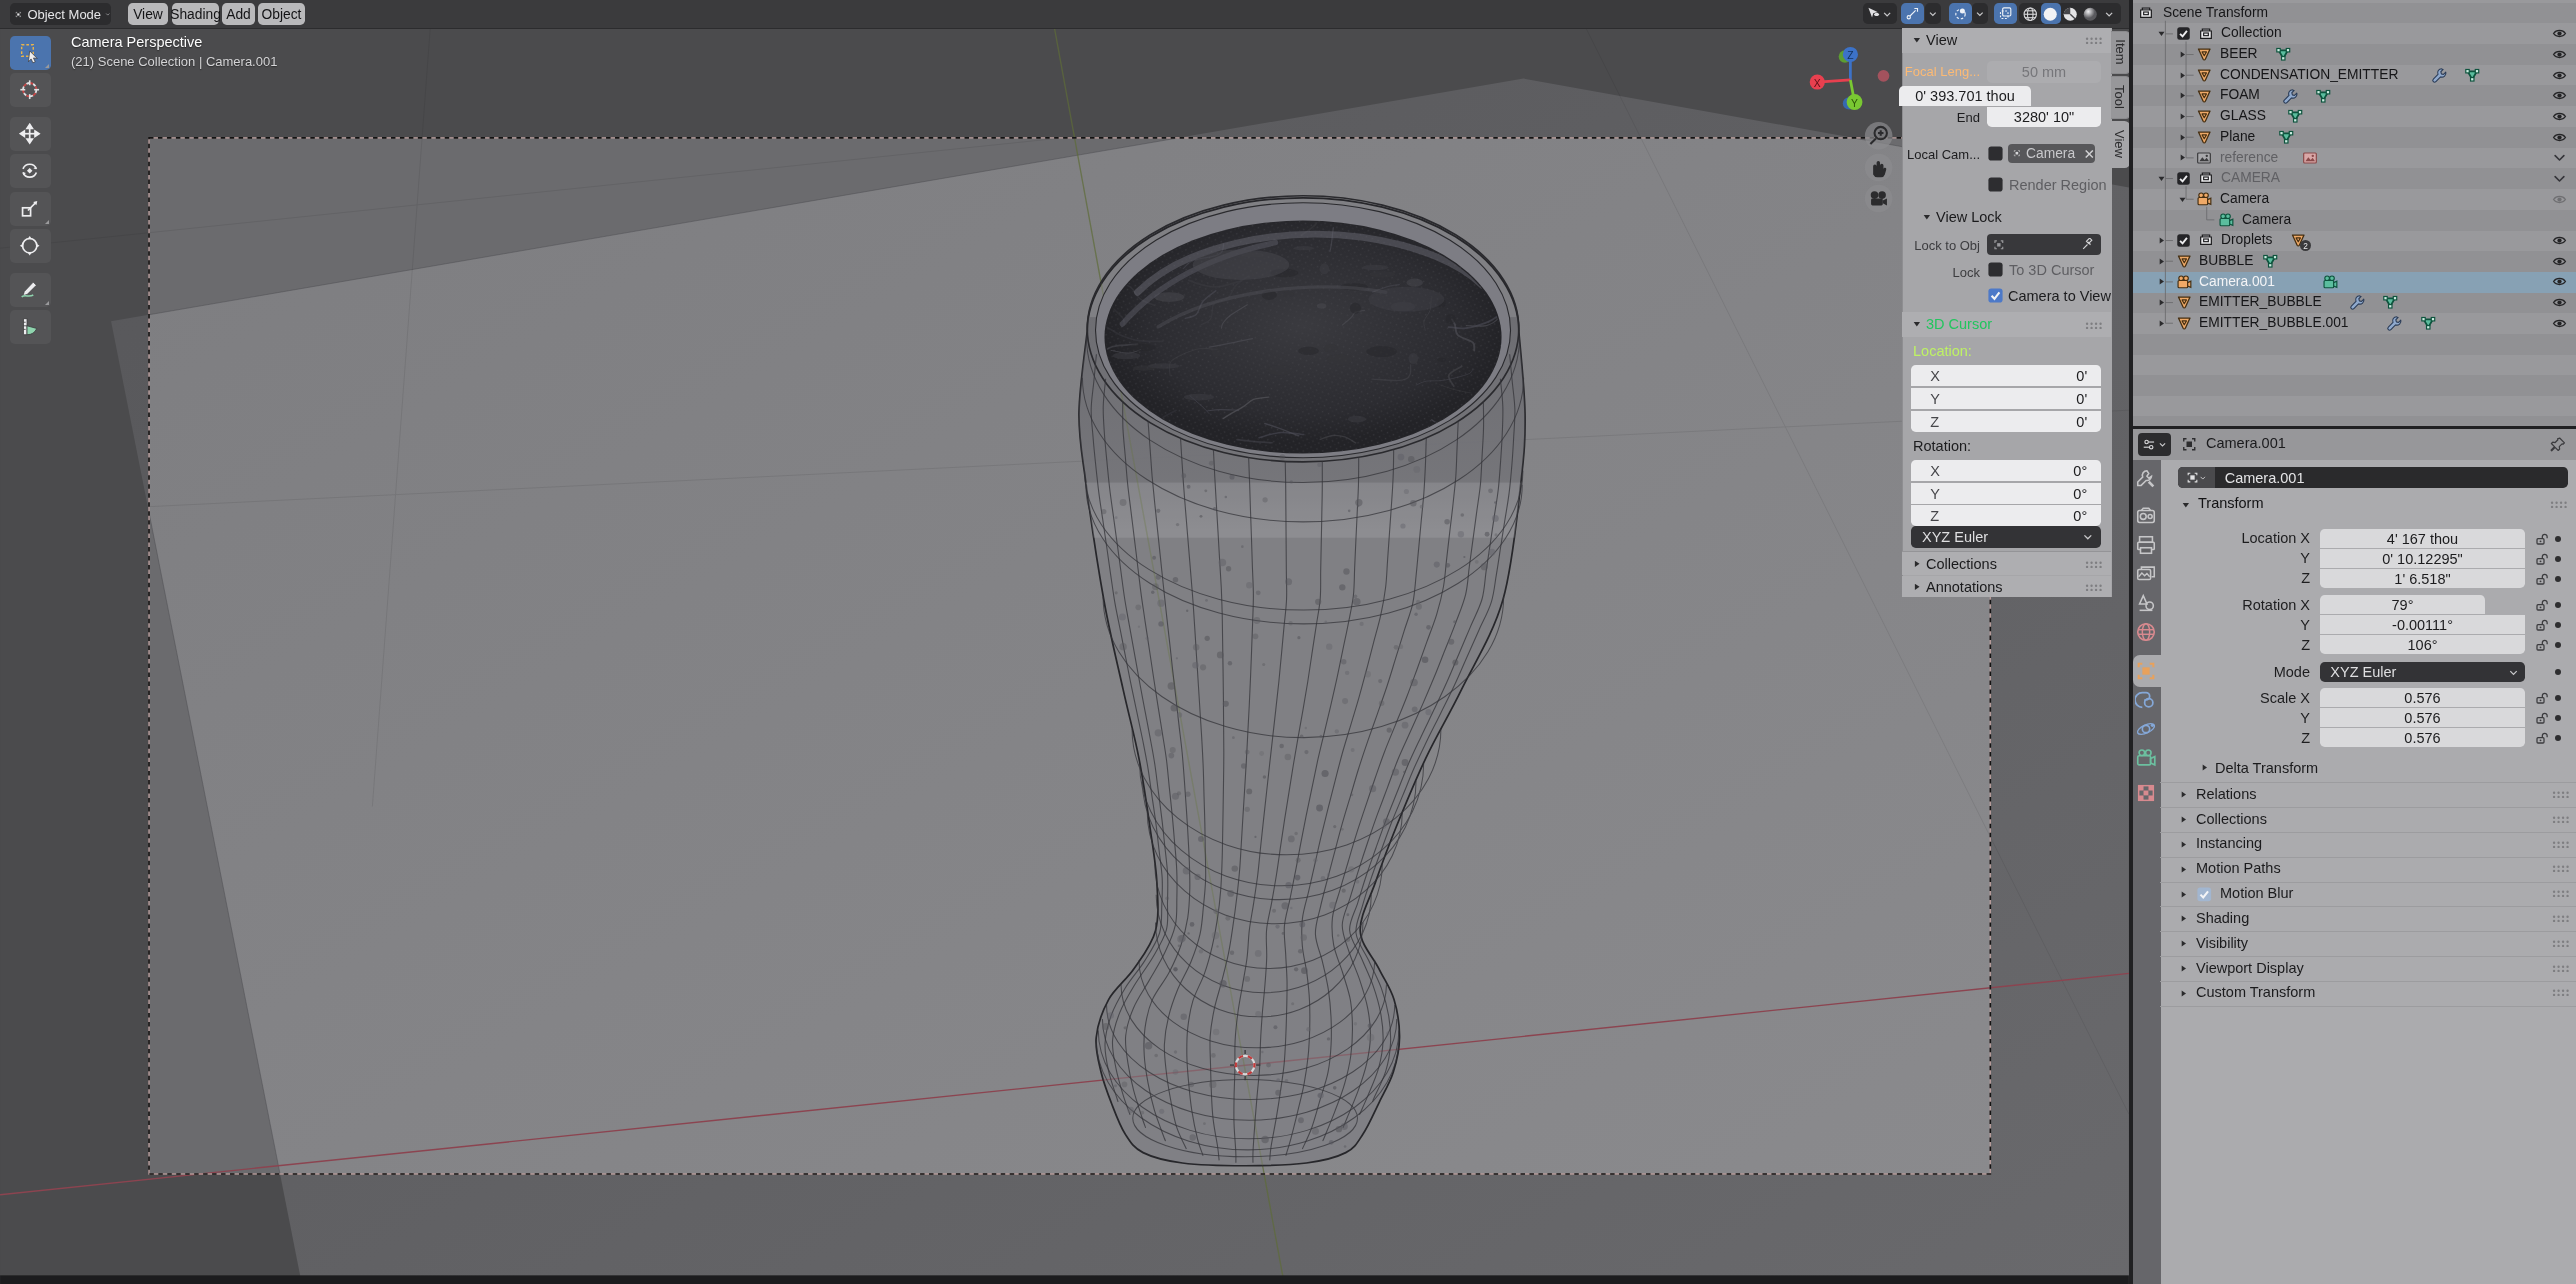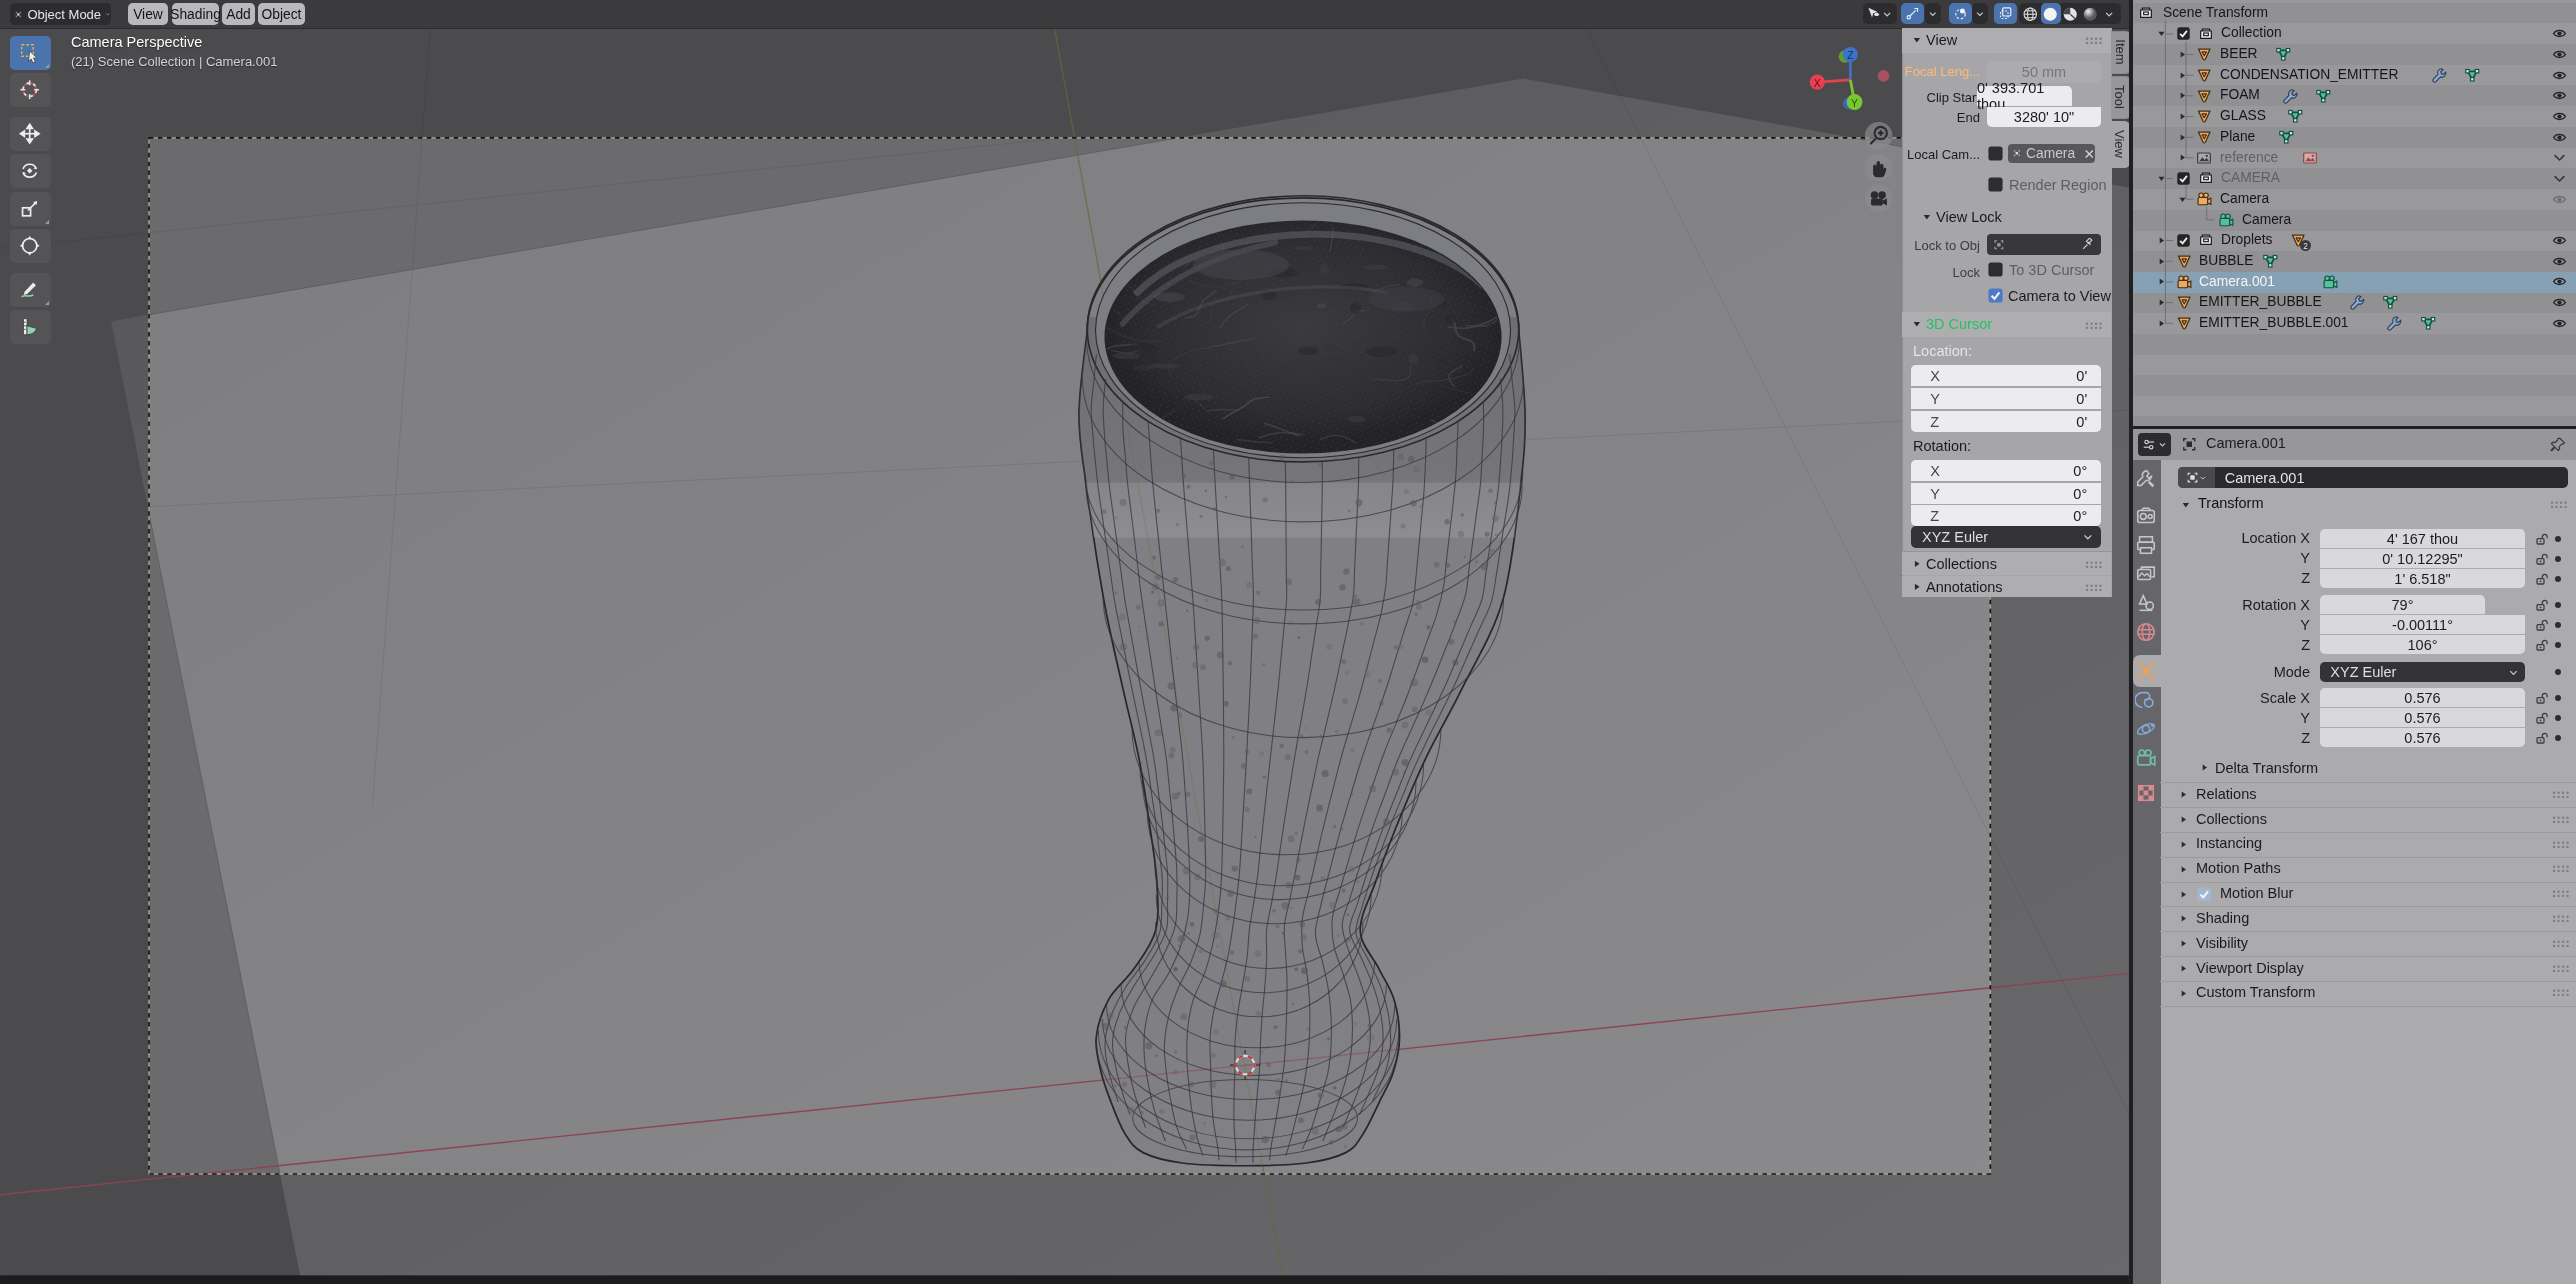--- a/index.html
+++ b/index.html
@@ -744,21 +744,21 @@
 <svg class="ic" style="left:1911px;top:34px" width="11.7" height="11.7" viewBox="0 0 17 17">
       <use href="#i-trid"></use>
     </svg>
     <div class="abs" style="left:1926px;top:30px;height:20.7px;display:flex;align-items:center;font-size:14.5px;color:#1a1a1c">View</div>
     <svg class="ic" style="left:2085px;top:36px" width="18" height="9.7" viewBox="0 0 26 14">
       <use href="#i-grip"></use>
     </svg>
 <div class="lbl" style="font-size:13px;left:1835px;top:62px;width:145px;color:#fdba74">Focal Leng...</div>
 <div class="fld" style="left:1987px;top:61px;width:114px;height:22px;background:#acacaf;color:#76767a">50 mm</div>
 <div class="lbl" style="font-size:13px;left:1835px;top:88px;width:145px">Clip Start</div>
-<div class="fld" style="left:1977px;top:86px;width:95px;height:20px;border-radius:4.8px 4.8px 0 0">0' 393.701 thou</div>
+<div class="fld" style="left:1899px;top:86px;width:132px;height:20px;border-radius:4.8px 4.8px 0 0">0' 393.701 thou</div>
 <div class="lbl" style="font-size:13px;left:1835px;top:108px;width:145px">End</div>
 <div class="fld" style="left:1987px;top:107px;width:114px;height:20px;border-radius:0 0 4.8px 4.8px">3280' 10"</div>
 <div class="lbl" style="font-size:13px;left:1835px;top:145px;width:145px">Local Cam...</div>
 <svg class="ic" style="left:1987px;top:145px" width="17" height="17" viewBox="0 0 25 25">
       <use href="#i-cboff"></use>
     </svg>
 <div class="abs" style="left:2008px;top:144px;width:87px;height:19.3px;background:#57575a;border-radius:4.1px;display:flex;align-items:center">
 <svg style="margin-left:4.8px" width="12.4" height="12.4" viewBox="0 0 24 24">
         <path d="M4,8 V4 h4 M16,4 h4 v4 M20,16 v4 h-4 M8,20 H4 v-4" fill="none" stroke="#d8d8da" stroke-width="2"></path>
         <rect x="8" y="8" width="8" height="8" fill="#d8d8da"></rect>
@@ -795,21 +795,21 @@
 <div class="abs" style="left:2008px;top:287px;height:18px;display:flex;align-items:center;font-size:14.5px;color:#1c1c1e">Camera to View</div>
 <div class="abs" style="left:1902px;top:312px;width:209px;height:0.7px;background:#949497"></div>
 <div class="abs" style="left:1902px;top:312px;width:209px;height:25px;background:#aeaeb1"></div>
 <svg class="ic" style="left:1911px;top:318px" width="11.7" height="11.7" viewBox="0 0 17 17">
       <use href="#i-trid"></use>
     </svg>
     <div class="abs" style="left:1926px;top:314px;height:20.7px;display:flex;align-items:center;font-size:14.5px;color:#22c55e">3D Cursor</div>
     <svg class="ic" style="left:2085px;top:321px" width="18" height="9.7" viewBox="0 0 26 14">
       <use href="#i-grip"></use>
     </svg>
-<div class="abs" style="left:1913px;top:343px;font-size:14.5px;color:#e5e5e5">Location:</div>
+<div class="abs" style="left:1913px;top:343px;font-size:14.5px;color:#bef264">Location:</div>
 <div class="abs" style="left:1911px;top:365px;width:190px;height:21.4px;background:#ececee;border-radius:4.8px 4.8px 0 0;display:flex;align-items:center">
       <span style="margin-left:19.3px;font-size:14.5px;color:#46464a">X</span>
       <span style="margin-left:auto;margin-right:13.8px;font-size:14.5px;color:#1c1c1e">0'</span>
     </div>
 <div class="abs" style="left:1911px;top:388px;width:190px;height:21.4px;background:#ececee;border-radius:0;display:flex;align-items:center">
       <span style="margin-left:19.3px;font-size:14.5px;color:#46464a">Y</span>
       <span style="margin-left:auto;margin-right:13.8px;font-size:14.5px;color:#1c1c1e">0'</span>
     </div>
 <div class="abs" style="left:1911px;top:411px;width:190px;height:21.4px;background:#ececee;border-radius:0 0 4.8px 4.8px;display:flex;align-items:center">
       <span style="margin-left:19.3px;font-size:14.5px;color:#46464a">Z</span>

